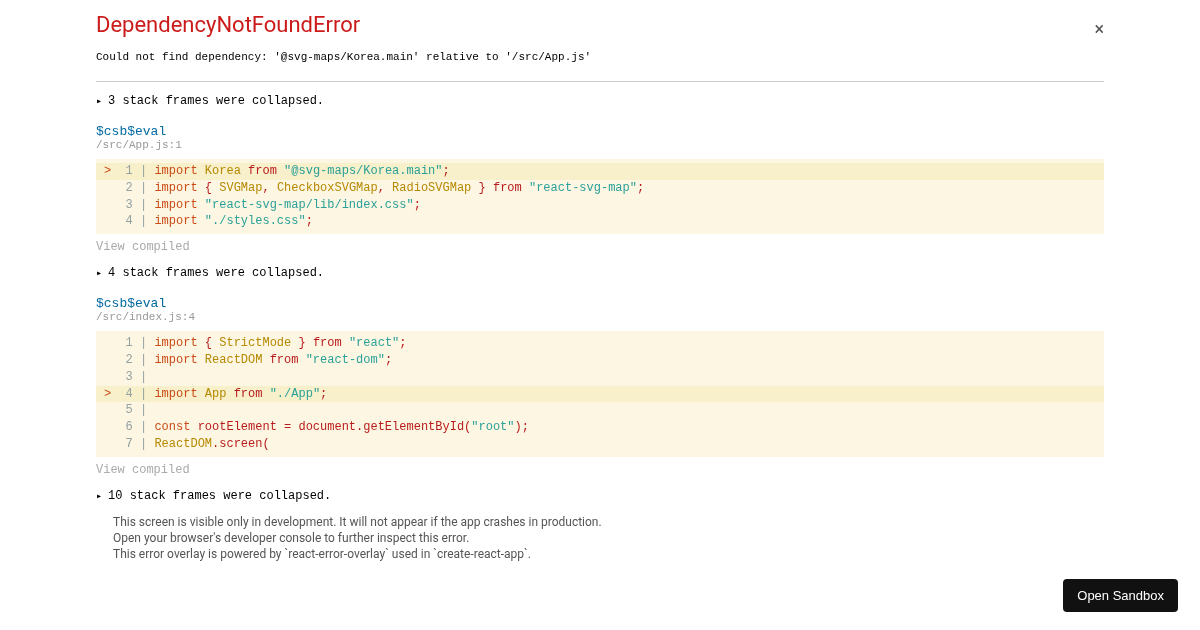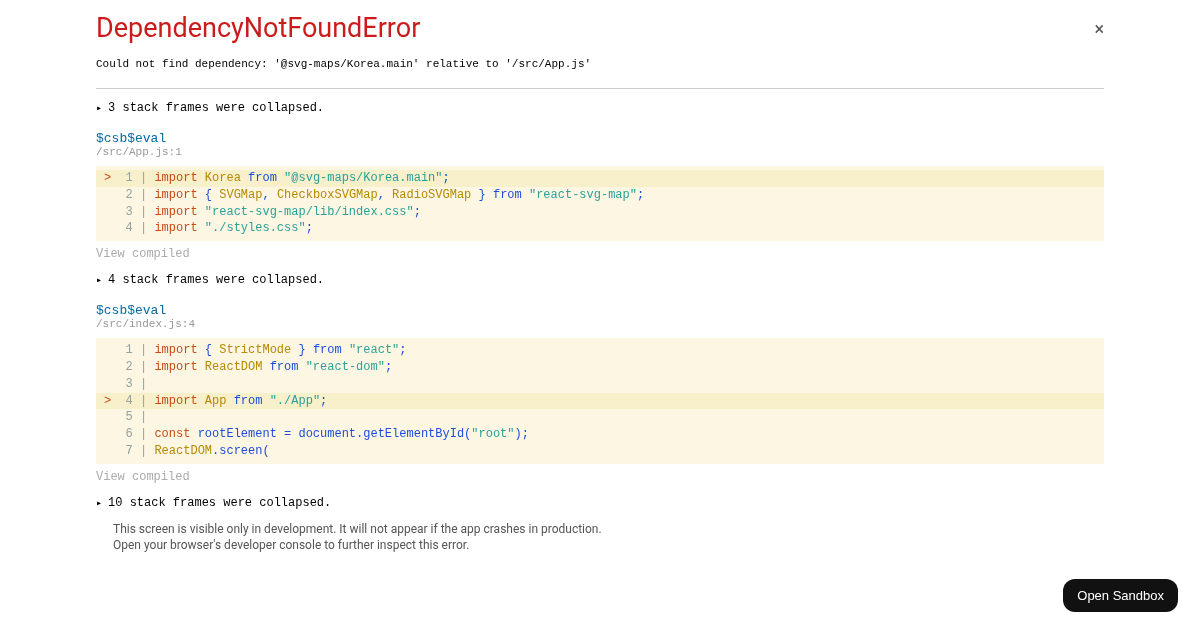--- a/index.html
+++ b/index.html
@@ -10,21 +10,21 @@
       position: relative;
       width: 1200px;
       height: 630px;
       overflow: hidden;
     }
     .container {
       padding: 12px 96px 20px 96px;
     }
     .error-title {
       color: #cc1b1b;
-      font-size: 27px;
+      font-size: 22px;
       font-weight: 400;
       margin-bottom: 14px;
     }
     .close-icon {
       position: absolute;
       top: 20px;
       right: 96px;
       font-size: 18px;
       color: #555;
       cursor: pointer;
@@ -81,21 +81,21 @@
     .code-line.highlighted {
       background: #f8efcb;
     }
     .gutter {
       color: #93a1a1;
       display: inline-block;
     }
     .tok-import { color: #cb4b16; }
     .tok-string { color: #2aa198; }
     .tok-ident { color: #b58900; }
-    .tok-plain { color: #1d4ed8; }
+    .tok-plain { color: #b91c1c; }
     .tok-const { color: #cb4b16; }
     .view-compiled {
       font-family: "SFMono-Regular", Consolas, "Liberation Mono", Menlo, monospace;
       font-size: 12px;
       color: #aaa;
       margin: 6px 0 12px 0;
       cursor: pointer;
     }
     .footer-text {
       font-size: 12px;
@@ -105,21 +105,21 @@
     .footer-text p {
       margin: 2px 17px;
     }
     .open-sandbox {
       position: absolute;
       bottom: 18px;
       right: 22px;
       background: #111;
       color: #fff;
       padding: 9px 14px;
-      border-radius: 12px;
+      border-radius: 4px;
       font-size: 13px;
       cursor: pointer;
       border: none;
     }
     .ptr-marker { color: #cb4b16; }
   </style>
 </head>
 <body>
 
 <div class="container">
@@ -152,16 +152,17 @@
         <div class="code-line">  <span class="gutter"> 7 |</span> <span class="tok-ident">ReactDOM</span><span class="tok-plain">.screen(</span></div>
       </div>
       <div class="view-compiled">View compiled</div>
     </div>
 
   <div class="collapsed">10 stack frames were collapsed.</div>
 
   <div class="footer-text">
     <p>This screen is visible only in development. It will not appear if the app crashes in production.</p>
     <p>Open your browser's developer console to further inspect this error.</p>
+    <p>This error overlay is powered by `react-error-overlay` used in `create-react-app`.</p>
   </div>
 </div>
 
 <button class="open-sandbox">Open Sandbox</button>
 
 </body></html>

